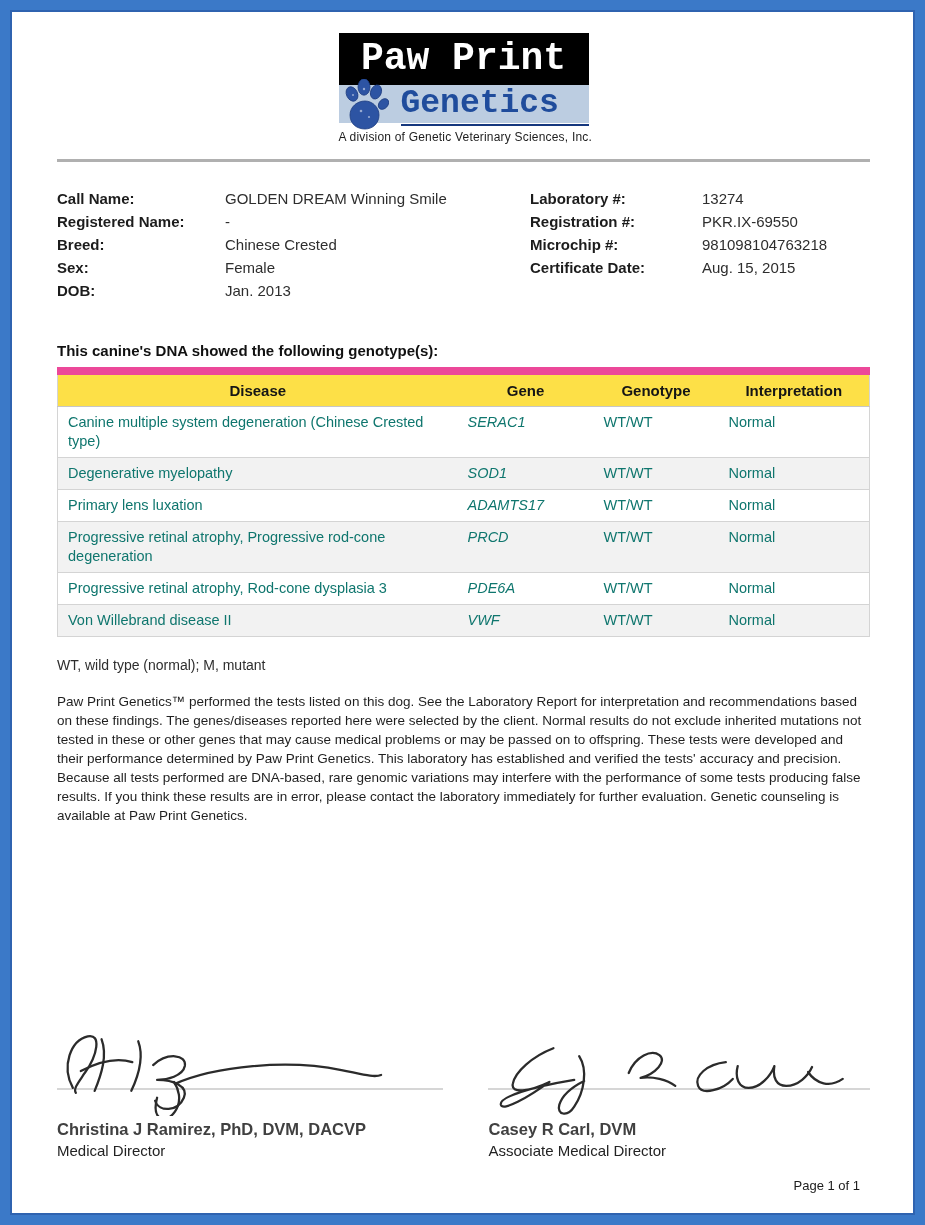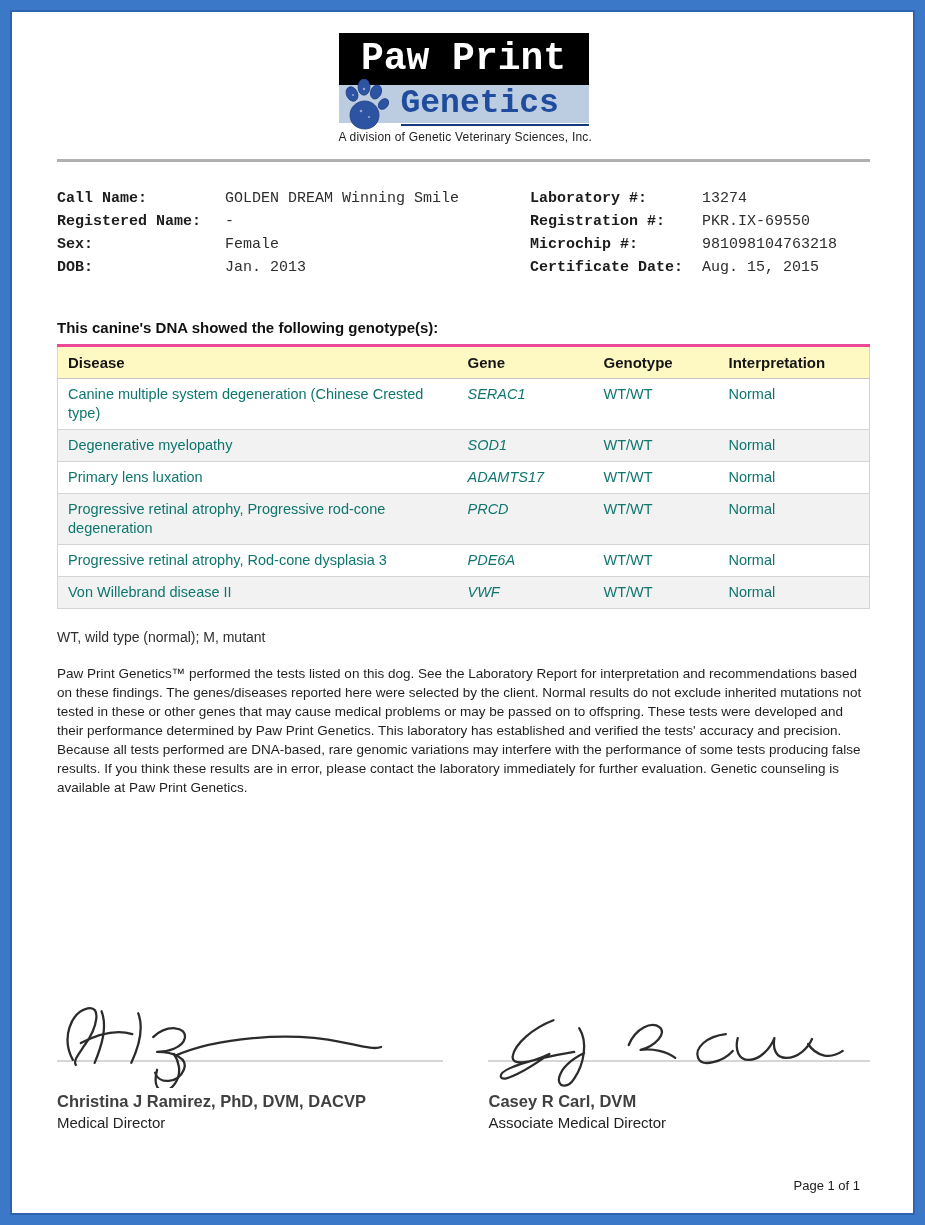--- a/index.html
+++ b/index.html
@@ -20,33 +20,33 @@
     font-size:33px;line-height:38px;color:#1f4c9c;}
   .paw{position:absolute;left:2px;top:46px;width:48px;height:52px;z-index:2;}
   .logo-underline{height:2px;background:#16387e;margin-left:62px;margin-top:1px;}
   .logo-tagline{margin-top:4px;text-align:center;font-size:12px;color:#1d1d1d;
     white-space:nowrap;letter-spacing:0.2px;}
   
   .title{margin-top:20px;text-align:center;font-size:27px;font-weight:bold;color:#0e0e0e;}
   .title sup{font-size:11px;vertical-align:super;position:relative;top:-6px;font-weight:bold;}
   .title-rule{height:3px;background:#b0b0b0;margin-top:15px;}
   
-  .info{display:flex;margin-top:25px;font-size:15px;color:#2e2e2e;font-family:Liberation Mono, monospace;}
+  .info{display:flex;margin-top:25px;font-size:15px;color:#2e2e2e;}
   .info-col.left{width:473px;}
   .info-col.right{flex:1;}
   .info-row{display:flex;line-height:23px;}
   .info-label{font-weight:bold;color:#1c1c1c;}
   .info-col.left .info-label{width:168px;}
   .info-col.right .info-label{width:172px;}
   
   .section-heading{margin-top:40px;font-size:15px;font-weight:bold;color:#111;}
   table.geno{margin-top:8px;width:100%;border-collapse:collapse;
     border-left:1px solid #d4d4d4;border-right:1px solid #d4d4d4;}
-  table.geno th{background:#fef9c3;border-top:3px solid #ec4899;border-bottom:1px solid #c6c6c6;
-    text-align:left;font-size:15px;font-weight:bold;color:#151515;padding:7px 10px;}
+  table.geno th{background:#fde047;border-top:8px solid #ec4899;border-bottom:1px solid #c6c6c6;
+    text-align:center;font-size:15px;font-weight:bold;color:#151515;padding:7px 10px;}
   table.geno td{font-size:14.5px;color:#0f766e;padding:6px 10px;vertical-align:top;
     border-bottom:1px solid #d4d4d4;line-height:19px;}
   table.geno tbody tr:nth-child(even){background:#f2f2f2;}
   td.gene{font-style:italic;}
   .footnote{margin-top:20px;text-align:left;font-size:14px;color:#2e2e2e;}
   
   .disclaimer{margin-top:19px;font-size:13.5px;line-height:19px;color:#1f1f1f;}
   
   .sigs{display:flex;margin-top:203px;}
   .sig-block{position:relative;width:390px;}
@@ -96,20 +96,24 @@
     <div class="info-col left">
       <div class="info-row">
         <span class="info-label">Call Name:</span>
         <span class="info-value">GOLDEN DREAM Winning Smile</span>
       </div>
       <div class="info-row">
         <span class="info-label">Registered Name:</span>
         <span class="info-value">-</span>
       </div>
       <div class="info-row">
+        <span class="info-label">Breed:</span>
+        <span class="info-value">Chinese Crested</span>
+      </div>
+      <div class="info-row">
         <span class="info-label">Sex:</span>
         <span class="info-value">Female</span>
       </div>
       <div class="info-row">
         <span class="info-label">DOB:</span>
         <span class="info-value">Jan. 2013</span>
       </div>
     </div>
     <div class="info-col right">
       <div class="info-row">

